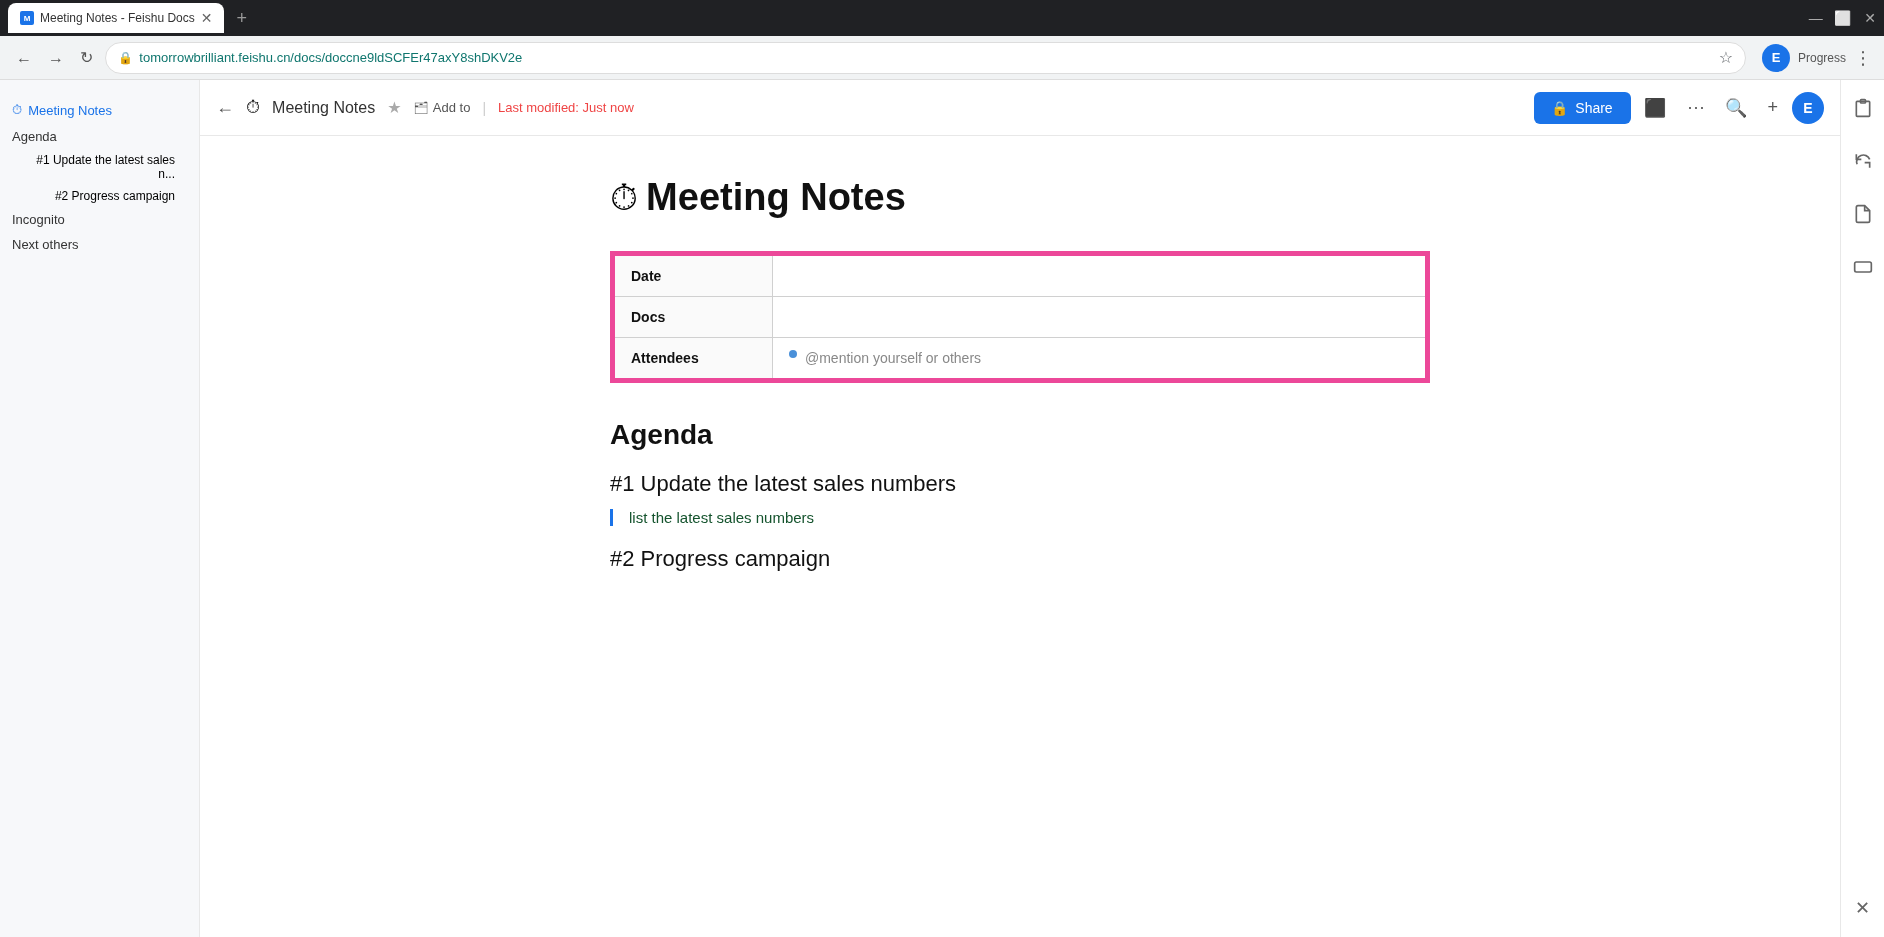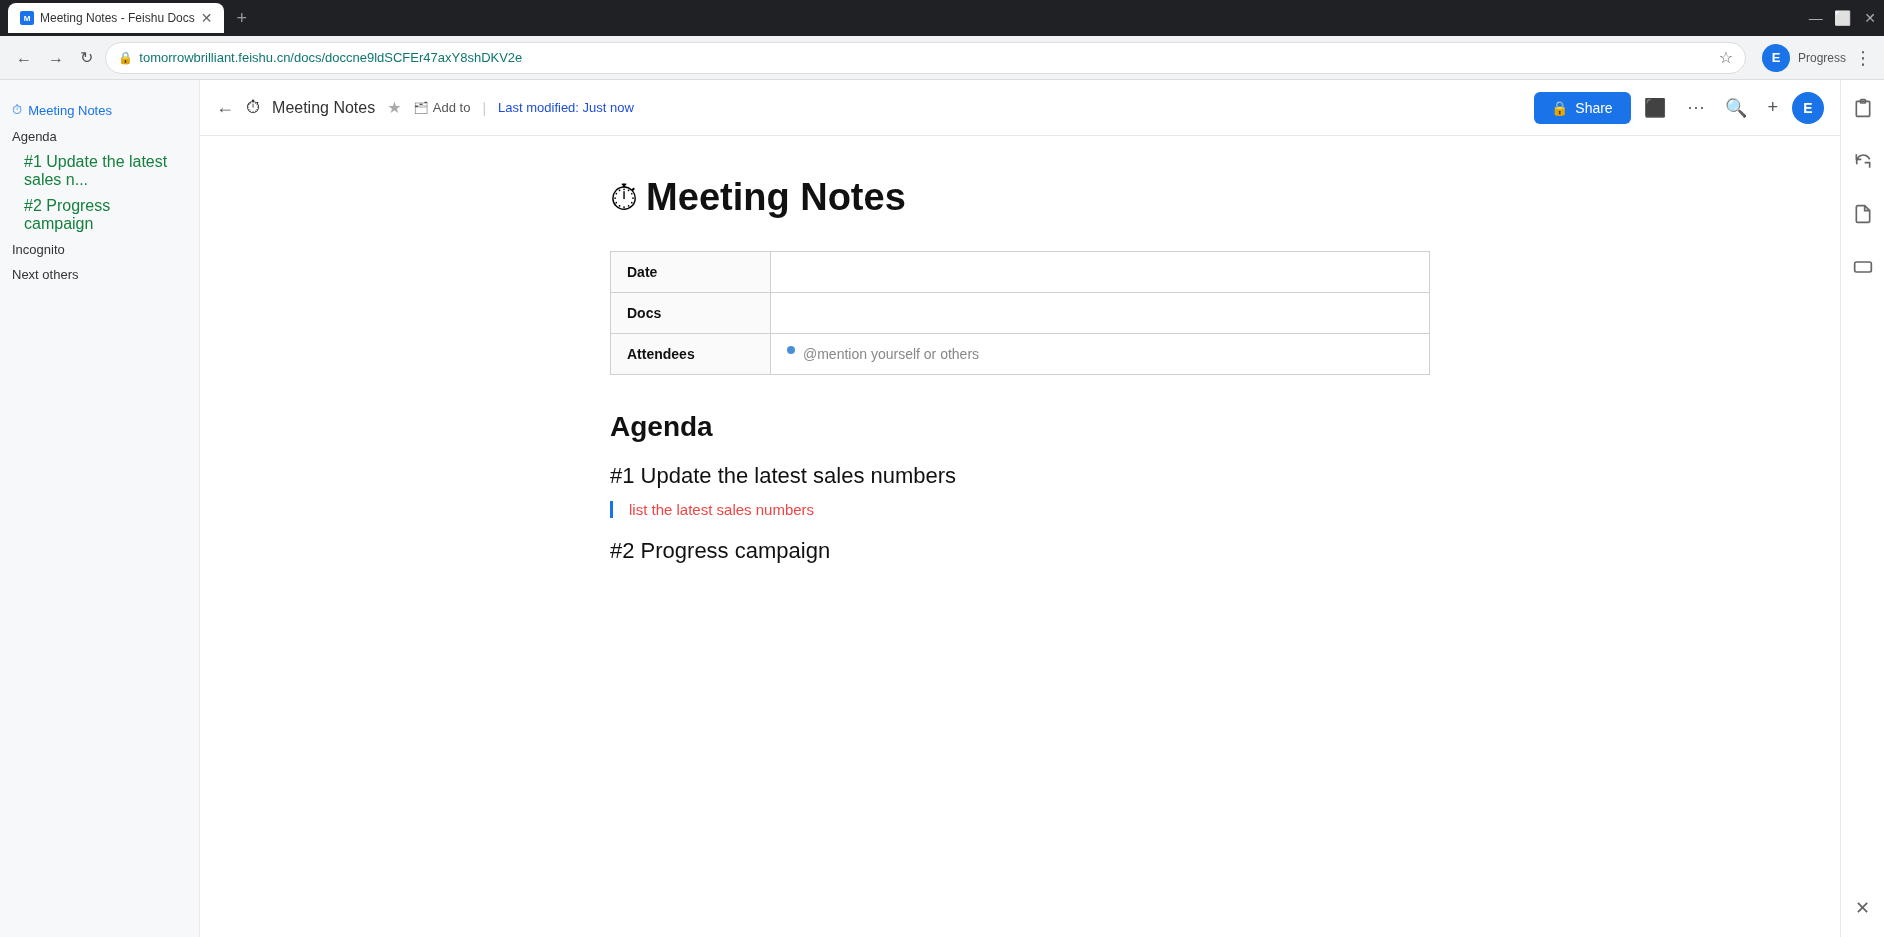--- a/index.html
+++ b/index.html
@@ -133,23 +133,24 @@
       cursor: pointer;
     }
     .sidebar-section {
       padding: 5px 12px;
       font-size: 13px;
       color: #333;
       cursor: pointer;
     }
     .sidebar-subsection {
       padding: 4px 24px;
-      font-size: 16px;
-      color: #15803d;
-      cursor: pointer;
+      font-size: 12px;
+      color: #000000;
+      cursor: pointer;
+      text-align: right;
     }
 
     
     .app-header {
       height: 56px;
       border-bottom: 1px solid #e8e8e8;
       display: flex;
       align-items: center;
       padding: 0 16px;
       gap: 12px;
@@ -164,21 +165,21 @@
     }
     .doc-icon { font-size: 18px; }
     .doc-title { font-size: 16px; font-weight: 500; color: #333; }
     .star-btn { color: #aaa; cursor: pointer; font-size: 16px; }
     .add-to-btn {
       display: flex; align-items: center; gap: 4px;
       font-size: 13px; color: #555; cursor: pointer;
       border: none; background: none;
     }
     .separator { color: #ccc; font-size: 14px; }
-    .modified-text { font-size: 13px; color: #1d4ed8; }
+    .modified-text { font-size: 13px; color: #ef4444; }
     .header-actions { margin-left: auto; display: flex; align-items: center; gap: 8px; }
     .share-btn {
       background: #1a73e8;
       color: white;
       border: none;
       border-radius: 6px;
       padding: 8px 18px;
       font-size: 14px;
       cursor: pointer;
       display: flex; align-items: center; gap: 6px;
@@ -222,21 +223,21 @@
       font-size: 38px;
       font-weight: 700;
       color: #111;
     }
 
     
     .info-table {
       width: 100%;
       border-collapse: collapse;
       margin-bottom: 36px;
-      border: 1px solid #ec4899;
+      border: 5px solid #ec4899;
     }
     .info-table td {
       border: 1px solid #d0d0d0;
       padding: 12px 16px;
       font-size: 14px;
       vertical-align: middle;
     }
     .info-table td:first-child {
       font-weight: 700;
       width: 160px;
@@ -272,21 +273,21 @@
       color: #111;
       margin-bottom: 12px;
       margin-top: 8px;
     }
 
     
     .block-quote {
       border-left: 3px solid #1a73e8;
       padding-left: 16px;
       margin-bottom: 20px;
-      color: #ef4444;
+      color: #14532d;
       font-size: 15px;
     }
 
     
     .right-panel {
       width: 44px;
       background: #fff;
       border-left: 1px solid #e8e8e8;
       display: flex;
       flex-direction: column;

